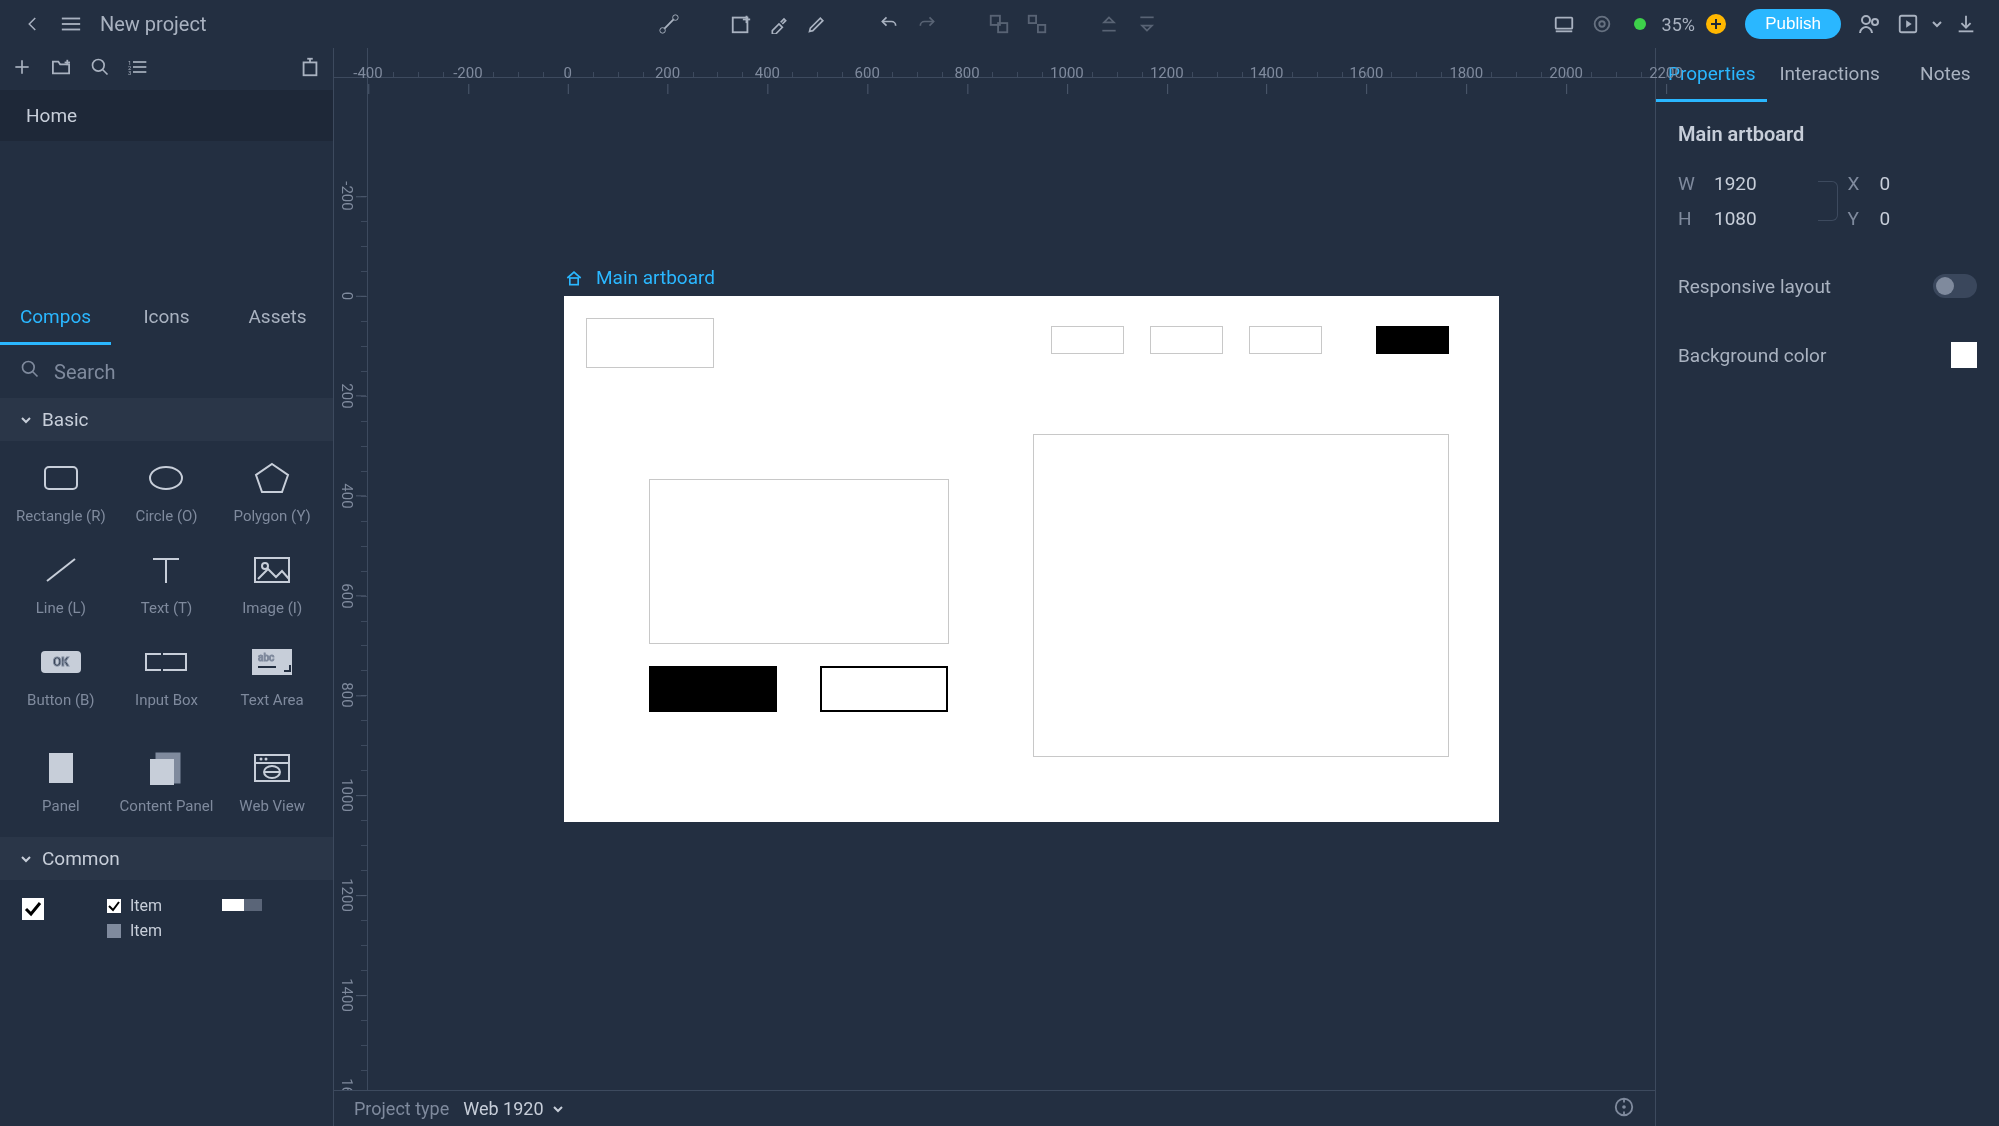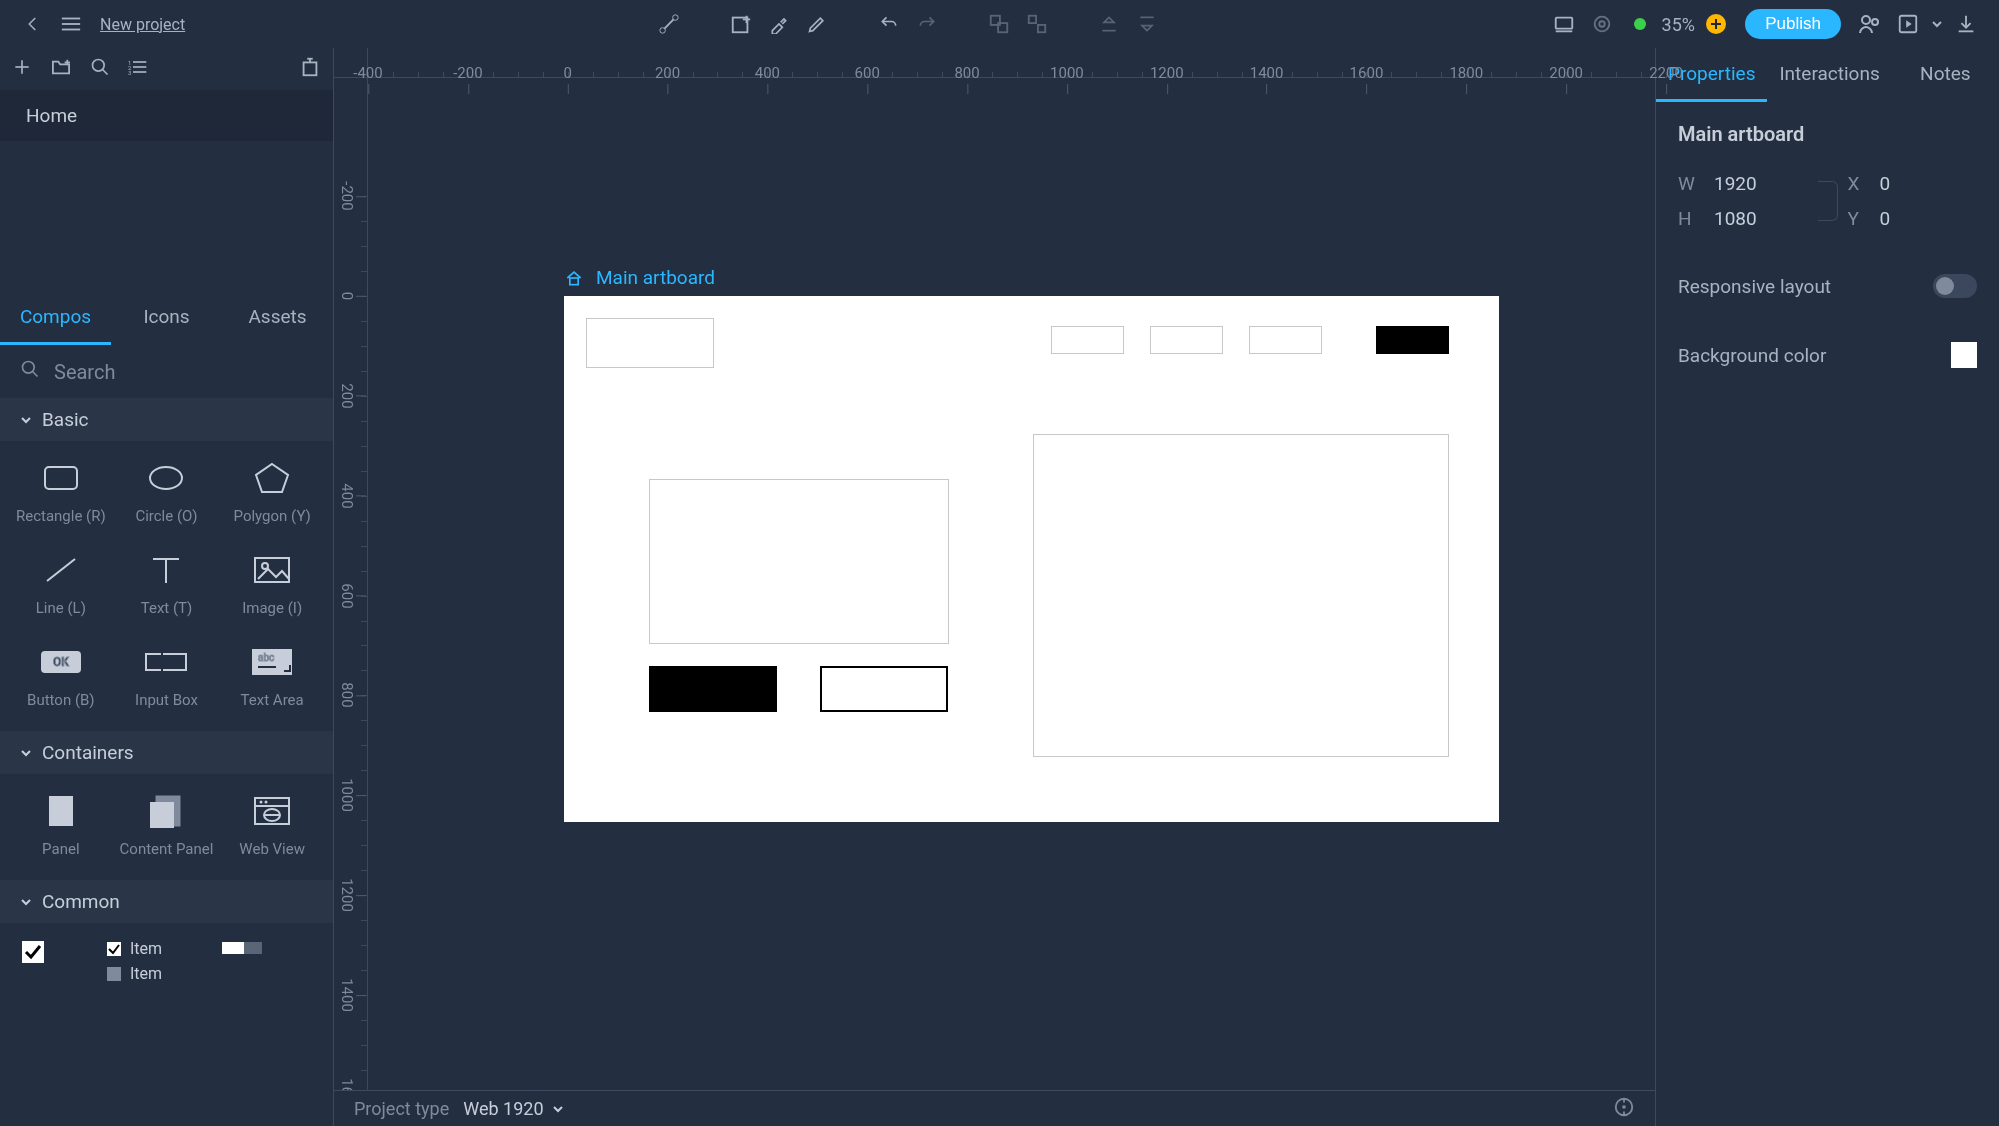--- a/index.html
+++ b/index.html
@@ -39,24 +39,23 @@
   #toolbar .icon, #toolbar .label {
     display:flex;align-items:center;justify-content:center;
     height:48px;min-width:38px;
     color:var(--text-mid);
     fill:var(--text-mid);
   }
   #toolbar .spacer { flex:1 1 0; }
   #toolbar .spacer.sm { flex:0 0 34px; }
   #toolbar .title-input {
     color:var(--text-mid);
-    font-size:16px;
+    font-size:20px;
     padding:0 10px;
     min-width:180px;
-    text-decoration:underline;
   }
   #zoom { color:var(--text); min-width:56px;font-size:18px;}
   #publish-btn {
     background:var(--accent);
     color:#fff;
     border:none;
     padding:5px 20px;
     border-radius:16px;
     font-size:17px;
     margin:0 10px;
@@ -481,26 +480,20 @@
                 <rect x="2" y="2" width="40" height="26" fill="#c7ced9" stroke="none"></rect>
                 <text x="8" y="14" font-size="10" fill="#232f41">abc</text>
                 <line x1="8" y1="20" x2="26" y2="20" stroke="#232f41" stroke-width="2"></line>
                 <polyline points="34 24 40 24 40 18" stroke="#232f41" stroke-width="2" fill="none"></polyline>
               </svg>
             </span>
             <span>Text Area</span>
           </div>
         </div>
 
-      <div class="cat-header">
-        <svg width="12" height="12" viewBox="0 0 12 12">
-            <polyline points="2 4 6 8 10 4" stroke-width="2"></polyline>
-          </svg>
-        <span>Containers</span>
-      </div>
 
       <div class="compo-grid" id="container-grid">
           <div class="compo">
             <span class="glyph">
               <svg width="30" height="36" viewBox="0 0 30 36">
                 <rect x="3" y="3" width="24" height="30" fill="#c7ced9" stroke="none"></rect>
               </svg>
             </span>
             <span>Panel</span>
           </div>

